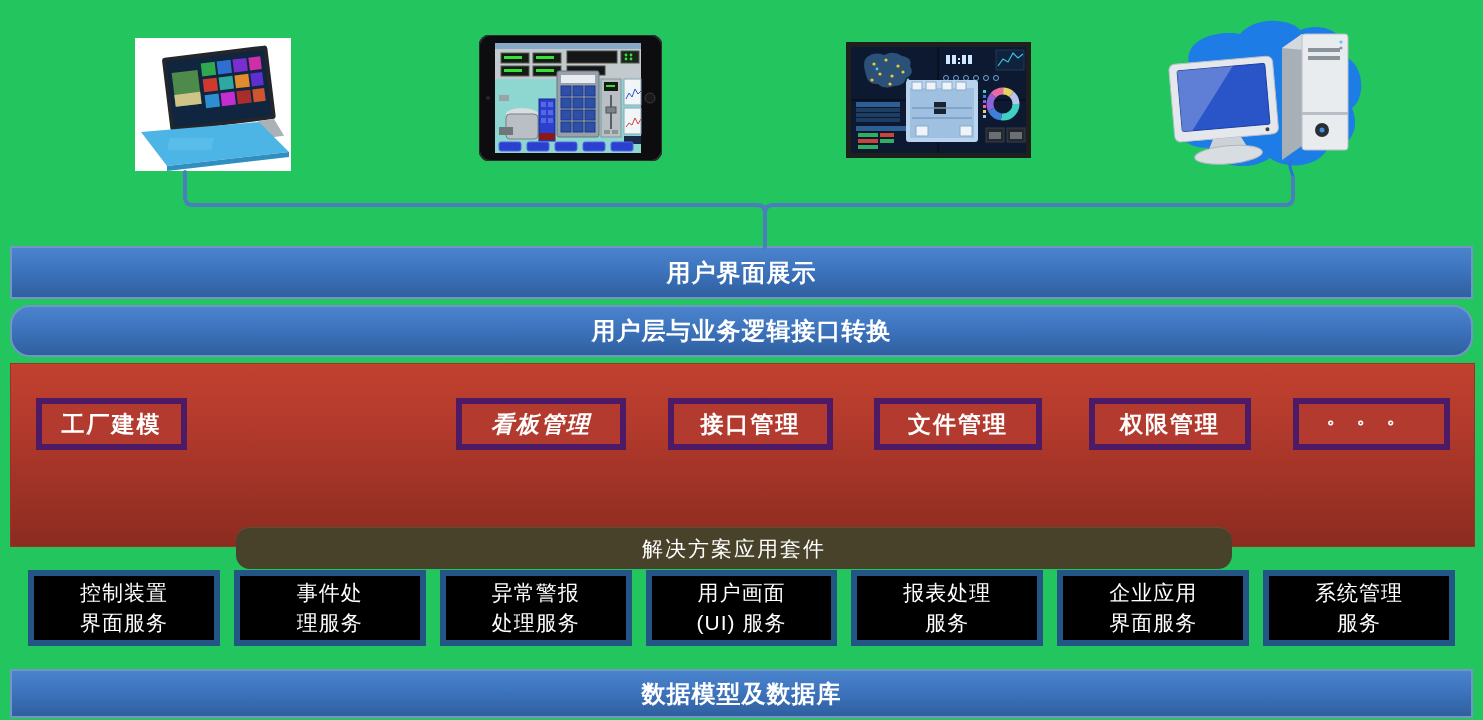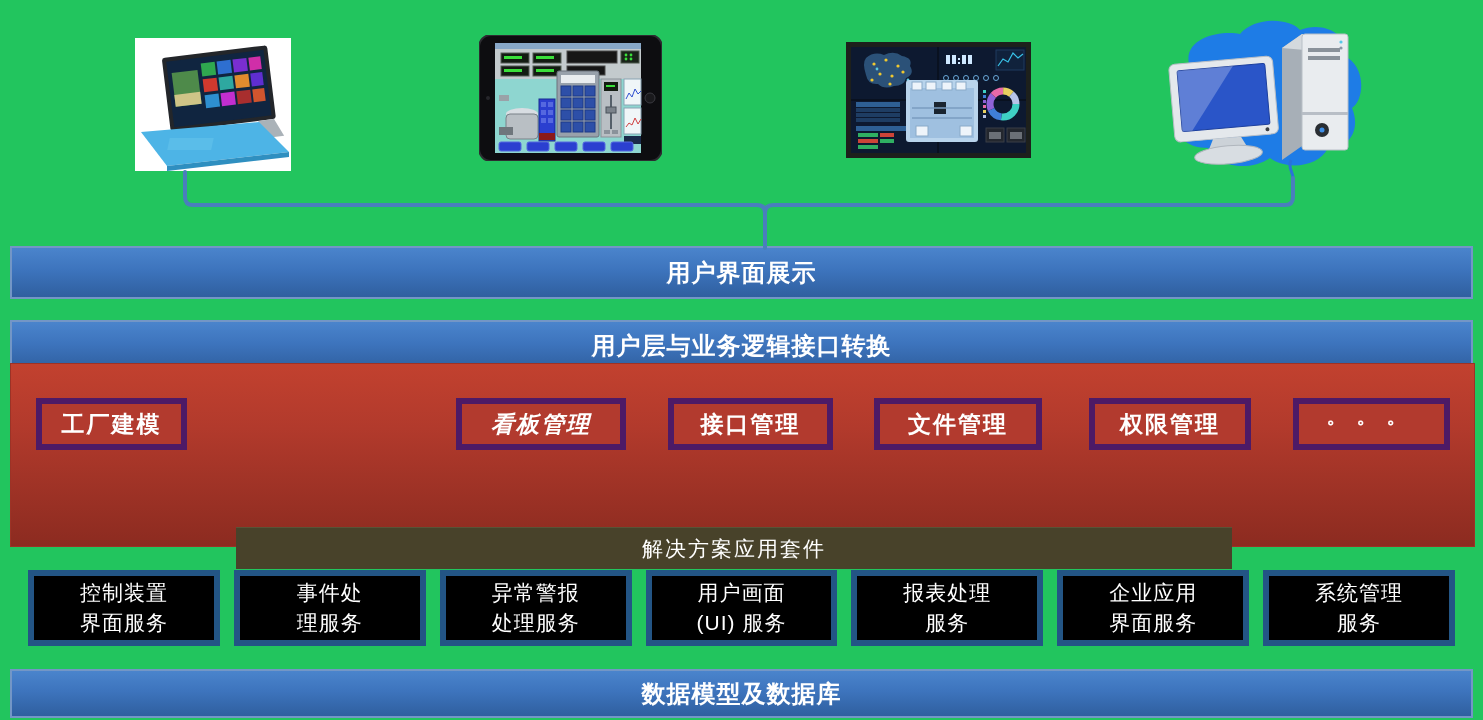--- a/index.html
+++ b/index.html
@@ -19,21 +19,21 @@
 
   .module-box{position:absolute;top:398px;height:52px;box-sizing:border-box;
         border:6px solid #4d1a66;background:#b23a2e;
         display:flex;align-items:center;justify-content:center;
         color:#fff;font-size:23px;font-weight:bold;letter-spacing:2px;}
   .module-box .dots{transform:translateY(-30%);font-size:20px;letter-spacing:10px;font-weight:bold;}
 
   #suite-bar{position:absolute;left:236px;top:527px;width:996px;height:41px;
         background:#48422a;border-top:1px solid #5a5336;
         display:flex;align-items:center;justify-content:center;
-        color:#fff;font-size:21px;letter-spacing:2px;z-index:3;}
+        color:#fff;font-size:21px;letter-spacing:2px;z-index:3;border-radius:14px;}
 
   #services-row{position:absolute;left:28px;top:570px;width:1427px;height:76px;
         display:flex;gap:14px;z-index:2;}
   .service-box{flex:1;box-sizing:border-box;border:6px solid #235585;background:#000;
         display:flex;flex-direction:column;align-items:center;justify-content:center;
         color:#fff;font-size:21px;line-height:1.45;letter-spacing:1px;text-align:left;}
 
   #connector-svg{position:absolute;left:0;top:160px;z-index:1;}
 </style>
 </head>
@@ -261,21 +261,21 @@
       <polygon points="60,130 88,130 94,142 54,142" fill="#ccd2d8"></polygon>
       <ellipse cx="74" cy="147" rx="34" ry="9" fill="#d8dde2" stroke="#b0b6bd"></ellipse>
     </g>
     <path d="M141,152 C137,160 144,164 143,172" fill="none" stroke="#2a72d8" stroke-width="3"></path>
   </svg>
 
   <div class="band" style="top:246px;height:49px;">
     <span>用户界面展示</span>
   </div>
 
-  <div class="band" style="top:320px;height:48px;">
+  <div class="band" style="top:305px;height:48px;border-radius:20px;">
     <span>用户层与业务逻辑接口转换</span>
   </div>
 
   <div id="red-block"></div>
 
   <div class="module-box" style="left:36px;width:151px;">
     <span>工厂建模</span>
   </div>
   <div class="module-box" style="left:456px;width:170px;font-style:italic;">
     <span>看板管理</span>

